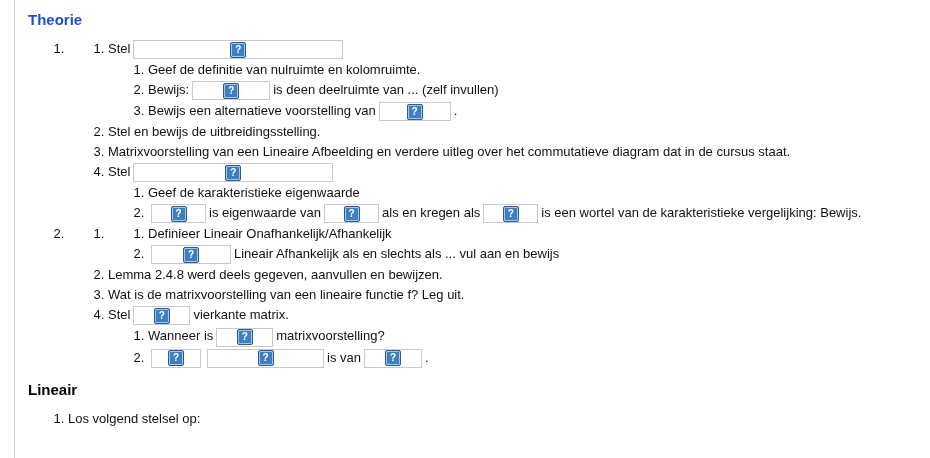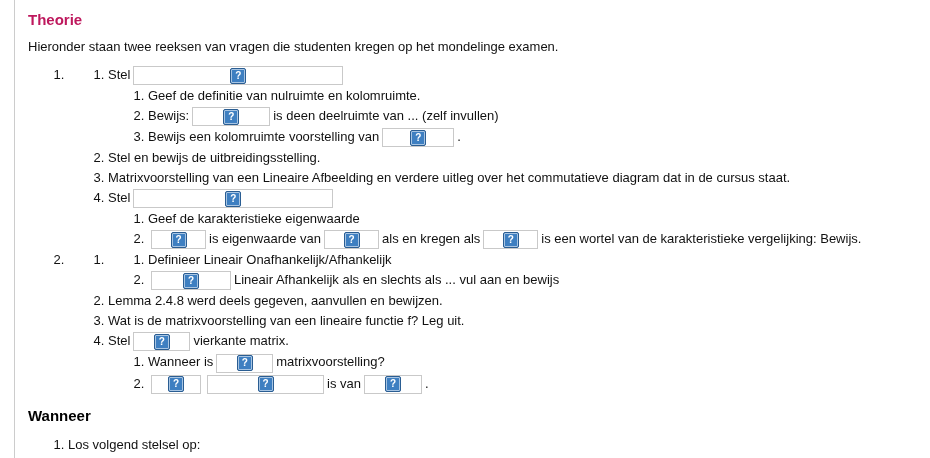--- a/index.html
+++ b/index.html
@@ -4,21 +4,21 @@
 <style>
   html,body{margin:0;padding:0;background:#fff;}
   body{
     font-family:"Liberation Sans","DejaVu Sans",sans-serif;
     font-size:13px;color:#111;width:930px;height:458px;overflow:hidden;
   }
   .content{
     margin-left:14px;border-left:1px solid #ccc;
     padding:2px 20px 20px 13px;min-height:458px;box-sizing:border-box;
   }
-  h3.hd{font-size:15px;font-weight:bold;margin:9px 0 0 0;color:#be185d;}
+  h3.hd{font-size:15px;font-weight:bold;margin:9px 0 0 0;color:#1d4ed8;}
   p.intro{margin:11px 0 0 0;}
   ol{margin:0;padding-left:40px;}
   ol.top{margin-top:12px;margin-bottom:0;}
   li{margin:2px 0;line-height:18px;}
   .t{white-space:pre-wrap;}
   .ph{
     display:inline-flex;align-items:center;justify-content:center;
     height:19px;border:1px solid #c9c9c9;background:#fff;
     vertical-align:middle;margin:0 3px;box-sizing:border-box;
   }
@@ -31,42 +31,41 @@
   }
   h3.hd2{font-size:15px;font-weight:bold;margin:13px 0 0 0;color:#000;}
 </style>
 </head>
 <body>
 
 <div class="content">
 
   <h3 class="hd">Theorie</h3>
 
-  <p class="intro">Hieronder staan twee reeksen van vragen die studenten kregen op het mondelinge examen.</p>
 
   <ol class="top">
 
     <li>
       <ol>
 
         <li>
           <span class="t">Stel</span><span class="ph" style="width:210px">
               <span class="phi">?</span>
             </span>
           <ol>
             <li>
               <span class="t">Geef de definitie van nulruimte en kolomruimte.</span>
             </li>
             <li>
               <span class="t">Bewijs:</span><span class="ph" style="width:78px">
                   <span class="phi">?</span>
                 </span><span class="t">is deen deelruimte van ... (zelf invullen)</span>
             </li>
             <li>
-              <span class="t">Bewijs een kolomruimte voorstelling van</span><span class="ph" style="width:72px">
+              <span class="t">Bewijs een alternatieve voorstelling van</span><span class="ph" style="width:72px">
                   <span class="phi">?</span>
                 </span><span class="t">.</span>
             </li>
           </ol>
         </li>
 
         <li>
           <span class="t">Stel en bewijs de uitbreidingsstelling.</span>
         </li>
 
@@ -141,21 +140,21 @@
                 </span><span class="t">.</span>
             </li>
           </ol>
         </li>
 
       </ol>
     </li>
 
   </ol>
 
-  <h3 class="hd2">Wanneer</h3>
+  <h3 class="hd2">Lineair</h3>
 
   <ol class="top">
     <li>
       <span class="t">Los volgend stelsel op:</span>
     </li>
   </ol>
 
 </div>
 
 </body></html>

